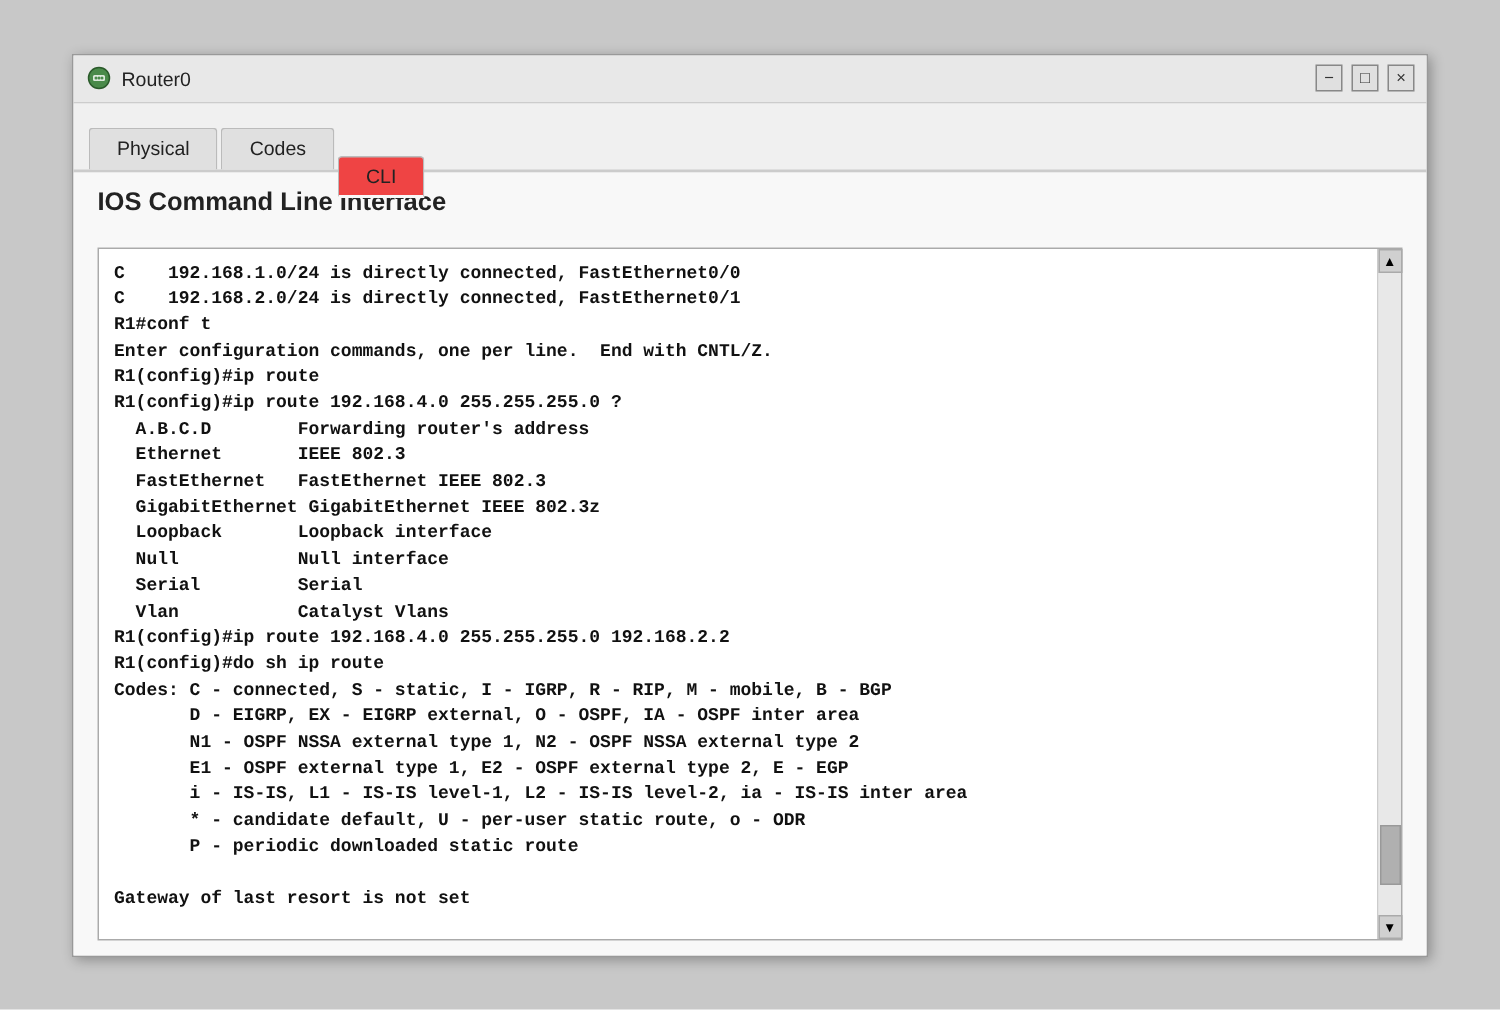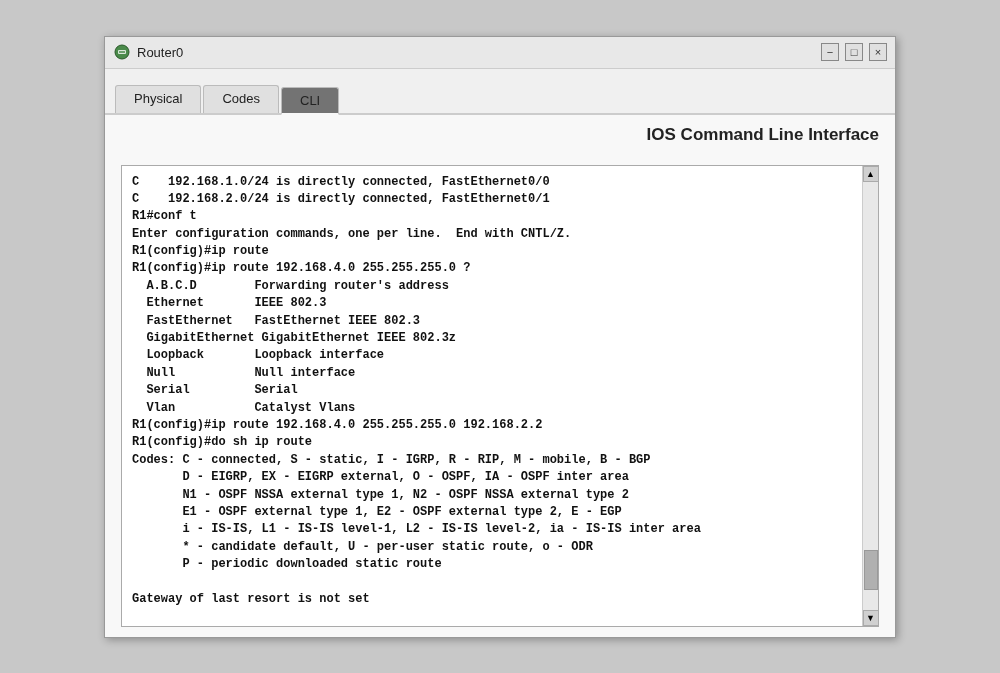--- a/index.html
+++ b/index.html
@@ -7,21 +7,21 @@
       font-family: Arial, sans-serif;
       background: #c8c8c8;
       display: flex;
       justify-content: center;
       align-items: center;
       width: 1000px;
       height: 673px;
       overflow: hidden;
     }
     .window {
-      width: 792px;
+      width: 904px;
       background: #f0f0f0;
       border: 1px solid #999;
       box-shadow: 2px 2px 8px rgba(0,0,0,0.3);
     }
     .title-bar {
       background: #e8e8e8;
       border-bottom: 1px solid #ccc;
       display: flex;
       align-items: center;
       justify-content: space-between;
@@ -70,32 +70,32 @@
       padding: 5px 18px;
       font-size: 13px;
       border: 1px solid #bbb;
       border-bottom: none;
       background: #e0e0e0;
       cursor: pointer;
       color: #222;
       border-radius: 3px 3px 0 0;
     }
     .tab.active {
-      background: #737373;
+      background: #ef4444;
       border-bottom: 2px solid #f8f8f8;
       font-weight: normal;
       position: relative;
-      top: 2px;
+      top: 19px;
     }
     .content-area {
       background: #f8f8f8;
       padding: 10px 16px;
     }
     .section-title {
-      text-align: right;
+      text-align: left;
       font-size: 17px;
       font-weight: bold;
       color: #222;
       margin-bottom: 20px;
       font-family: Arial, sans-serif;
     }
     .terminal-wrapper {
       background: #fff;
       border: 1px solid #aaa;
       position: relative;

